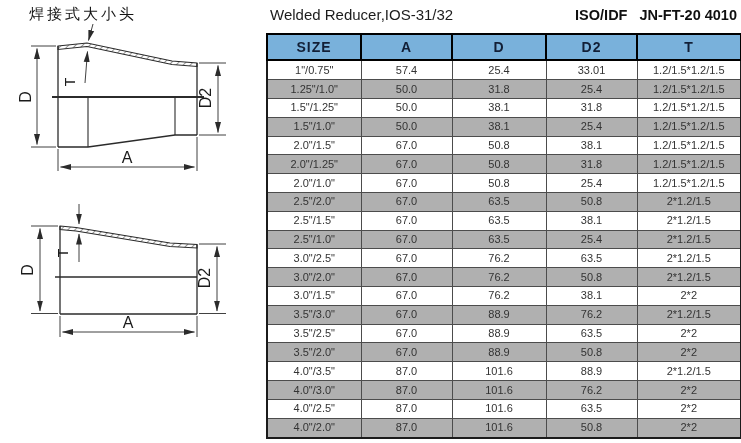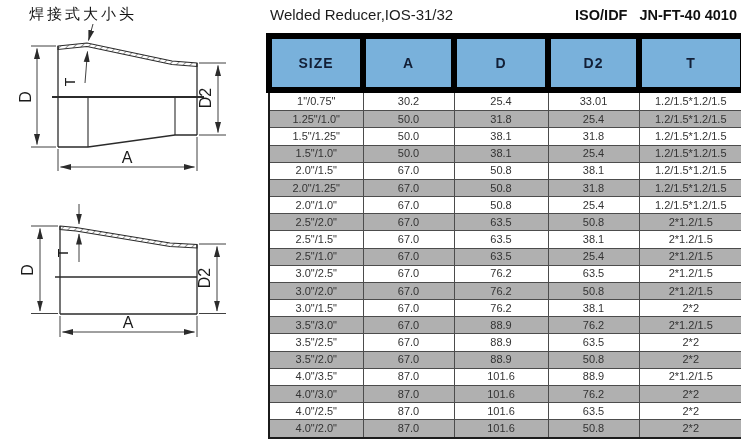--- a/index.html
+++ b/index.html
@@ -35,21 +35,21 @@
   .doc-standard .org{margin-right:12px;margin-top:16px;}
 
   table.spec{
     position:absolute;left:3px;top:33px;width:474px;height:406px;
     border-collapse:collapse;table-layout:fixed;
     border:2px solid #1b1b1b;
   }
   table.spec th{
     background:var(--header-bg);color:var(--header-text);
     font-size:14px;font-weight:600;letter-spacing:1px;
-    height:21px;border:6px solid #000000;padding:16px;text-align:center;
+    height:21px;border:2px solid #000000;padding:4px;text-align:center;
   }
   table.spec td{
     font-size:11px;color:var(--cell-text);background:var(--row-bg);
     text-align:center;vertical-align:middle;
     border:1px solid var(--grid);padding:0;line-height:1;
   }
   table.spec tr.alt td{background:var(--row-alt-bg);}
 </style>
 </head>
 <body>
@@ -145,21 +145,21 @@
       </g>
       <text transform="translate(68,253) rotate(-90)" text-anchor="middle" font-size="14" fill="#1a1a1a" stroke="none">T</text>
     </g>
   </svg>
 </div>
 
 <div class="right-panel">
   <div class="title-row">
     <div class="doc-title">Welded Reducer,IOS-31/32</div>
     <div class="doc-standard">
-      <span class="org">ISO/IDF</span><span>JN-FT-40 4010</span>
+      <span class="org">ISO/IDF</span><span>JN-FT-20 4010</span>
     </div>
   </div>
 
   <table class="spec">
     <colgroup>
       <col style="width:94px">
         <col style="width:91px">
         <col style="width:94px">
       <col style="width:91px">
         <col style="width:104px">
@@ -169,21 +169,21 @@
           <th>SIZE</th>
           <th>A</th>
           <th>D</th>
           <th>D2</th>
           <th>T</th>
         </tr>
     </thead>
     <tbody id="table-body">
         <tr>
           <td>1"/0.75"</td>
-          <td>30.2</td>
+          <td>57.4</td>
           <td>25.4</td>
           <td>33.01</td>
           <td>1.2/1.5*1.2/1.5</td>
         </tr>
         <tr class="alt">
           <td>1.25"/1.0"</td>
           <td>50.0</td>
           <td>31.8</td>
           <td>25.4</td>
           <td>1.2/1.5*1.2/1.5</td>

